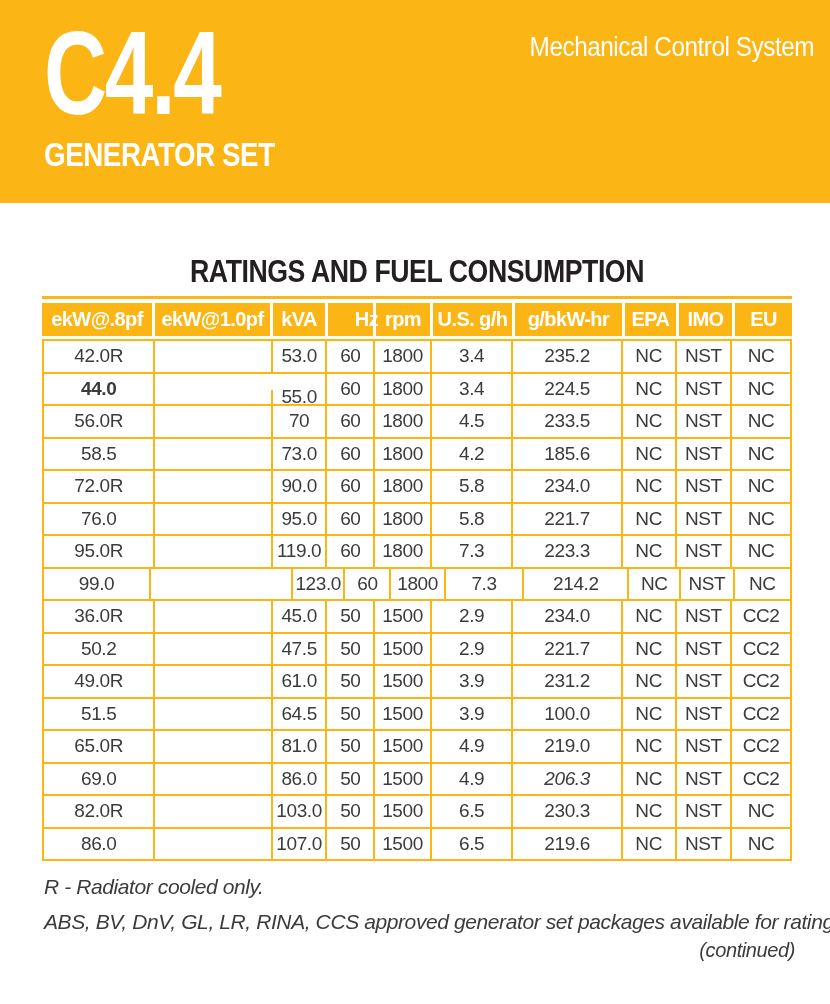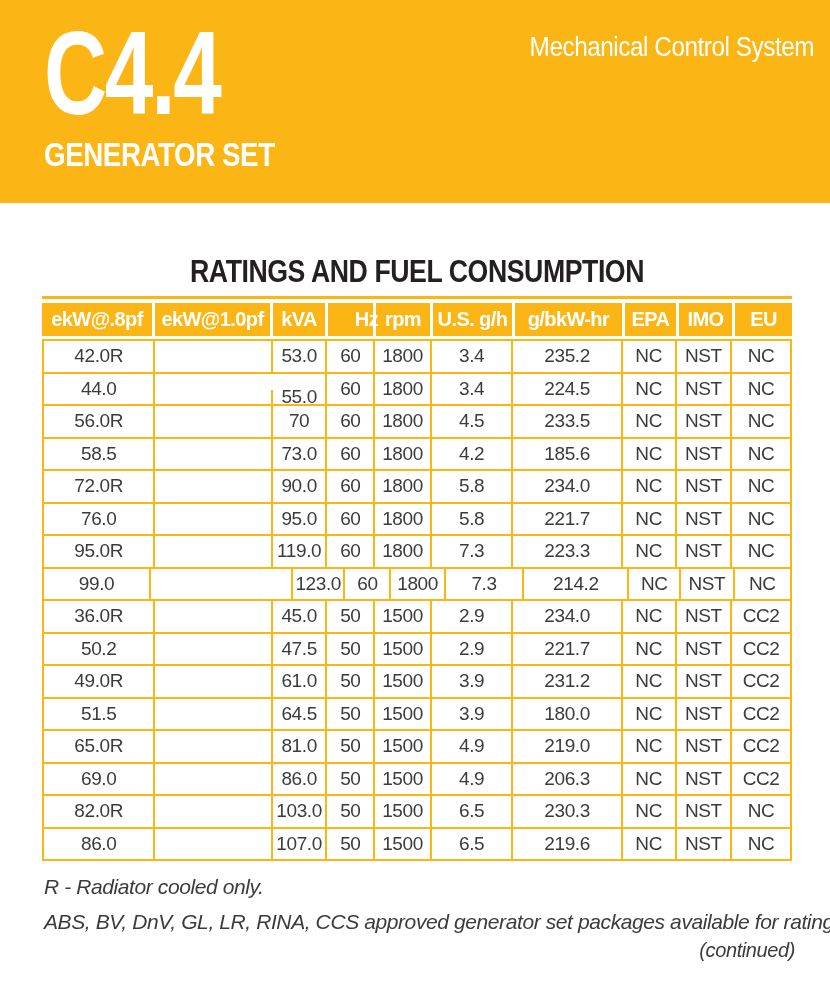--- a/index.html
+++ b/index.html
@@ -180,21 +180,21 @@
           <div class="td" style="width: 7.33%;">53.0</div>
           <div class="td" style="width: 6.4%;">60</div>
           <div class="td" style="width: 7.6%;">1800</div>
           <div class="td" style="width: 10.93%;">3.4</div>
           <div class="td" style="width: 14.67%;">235.2</div>
           <div class="td" style="width: 7.2%;">NC</div>
           <div class="td" style="width: 7.47%;">NST</div>
           <div class="td" style="width: 8%;">NC</div>
         </div>
         <div class="tr">
-          <div class="td" style="width: 14.67%;">44.0</div>
+          <div class="td" style="width: 14.67%; font-weight: bold;">44.0</div>
           <div class="td" style="width: 15.73%;"></div>
           <div class="td" style="width: 7.33%; margin-top: 16px;">55.0</div>
           <div class="td" style="width: 6.4%;">60</div>
           <div class="td" style="width: 7.6%;">1800</div>
           <div class="td" style="width: 10.93%;">3.4</div>
           <div class="td" style="width: 14.67%;">224.5</div>
           <div class="td" style="width: 7.2%;">NC</div>
           <div class="td" style="width: 7.47%;">NST</div>
           <div class="td" style="width: 8%;">NC</div>
         </div>
@@ -306,21 +306,21 @@
           <div class="td" style="width: 7.47%;">NST</div>
           <div class="td" style="width: 8%;">CC2</div>
         </div>
         <div class="tr">
           <div class="td" style="width: 14.67%;">51.5</div>
           <div class="td" style="width: 15.73%;"></div>
           <div class="td" style="width: 7.33%;">64.5</div>
           <div class="td" style="width: 6.4%;">50</div>
           <div class="td" style="width: 7.6%;">1500</div>
           <div class="td" style="width: 10.93%;">3.9</div>
-          <div class="td" style="width: 14.67%;">180.0</div>
+          <div class="td" style="width: 14.67%;">100.0</div>
           <div class="td" style="width: 7.2%;">NC</div>
           <div class="td" style="width: 7.47%;">NST</div>
           <div class="td" style="width: 8%;">CC2</div>
         </div>
         <div class="tr">
           <div class="td" style="width: 14.67%;">65.0R</div>
           <div class="td" style="width: 15.73%;"></div>
           <div class="td" style="width: 7.33%;">81.0</div>
           <div class="td" style="width: 6.4%;">50</div>
           <div class="td" style="width: 7.6%;">1500</div>
@@ -330,21 +330,21 @@
           <div class="td" style="width: 7.47%;">NST</div>
           <div class="td" style="width: 8%;">CC2</div>
         </div>
         <div class="tr">
           <div class="td" style="width: 14.67%;">69.0</div>
           <div class="td" style="width: 15.73%;"></div>
           <div class="td" style="width: 7.33%;">86.0</div>
           <div class="td" style="width: 6.4%;">50</div>
           <div class="td" style="width: 7.6%;">1500</div>
           <div class="td" style="width: 10.93%;">4.9</div>
-          <div class="td" style="width: 14.67%;">206.3</div>
+          <div class="td" style="width: 14.67%; font-style: italic;">206.3</div>
           <div class="td" style="width: 7.2%;">NC</div>
           <div class="td" style="width: 7.47%;">NST</div>
           <div class="td" style="width: 8%;">CC2</div>
         </div>
         <div class="tr">
           <div class="td" style="width: 14.67%;">82.0R</div>
           <div class="td" style="width: 15.73%;"></div>
           <div class="td" style="width: 7.33%;">103.0</div>
           <div class="td" style="width: 6.4%;">50</div>
           <div class="td" style="width: 7.6%;">1500</div>

